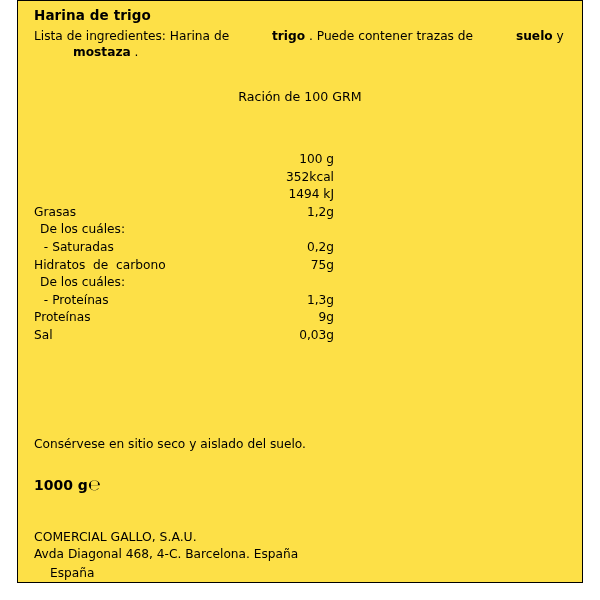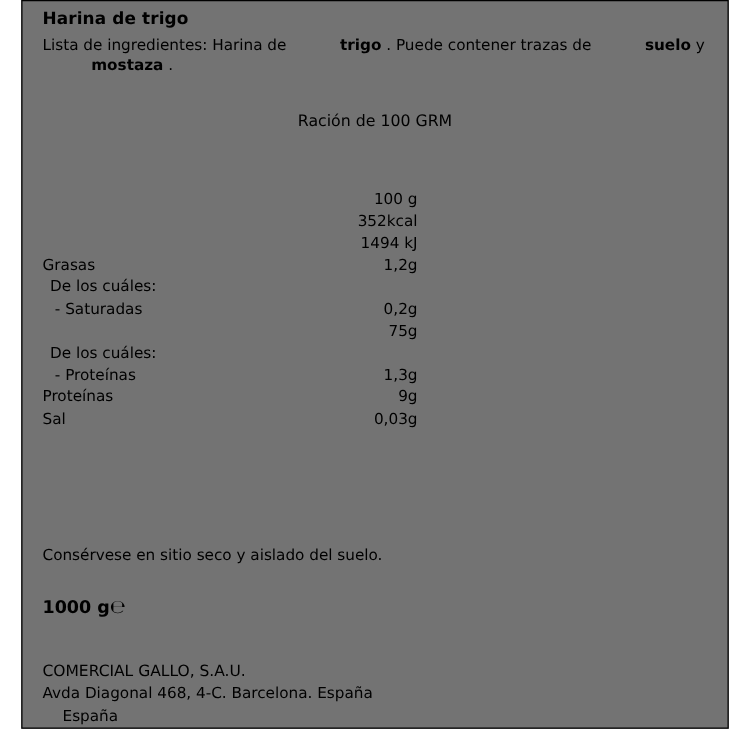--- a/index.html
+++ b/index.html
@@ -16,21 +16,21 @@
     overflow: hidden;
   }
   .label-card {
     position: absolute;
     left: 17px;
     top: 0px;
     width: 566px;
     height: 583px;
     border: 1px solid #000000;
     box-sizing: border-box;
-    background: #737373;
+    background: #fde047;
   }
   .inner {
     position: relative;
     width: 100%;
     height: 100%;
     padding: 0;
   }
   .product-title {
     position: absolute;
     left: 16px;
@@ -150,20 +150,21 @@
       </div>
       <div class="nutri-row indent">
         <span class="nm">De los cuáles:</span>
         <span class="vl"></span>
       </div>
       <div class="nutri-row indent">
         <span class="nm"> - Saturadas</span>
         <span class="vl">0,2g</span>
       </div>
       <div class="nutri-row">
+        <span class="nm">Hidratos  de  carbono</span>
         <span class="vl">75g</span>
       </div>
       <div class="nutri-row indent">
         <span class="nm">De los cuáles:</span>
         <span class="vl"></span>
       </div>
       <div class="nutri-row indent">
         <span class="nm"> - Proteínas</span>
         <span class="vl">1,3g</span>
       </div>

